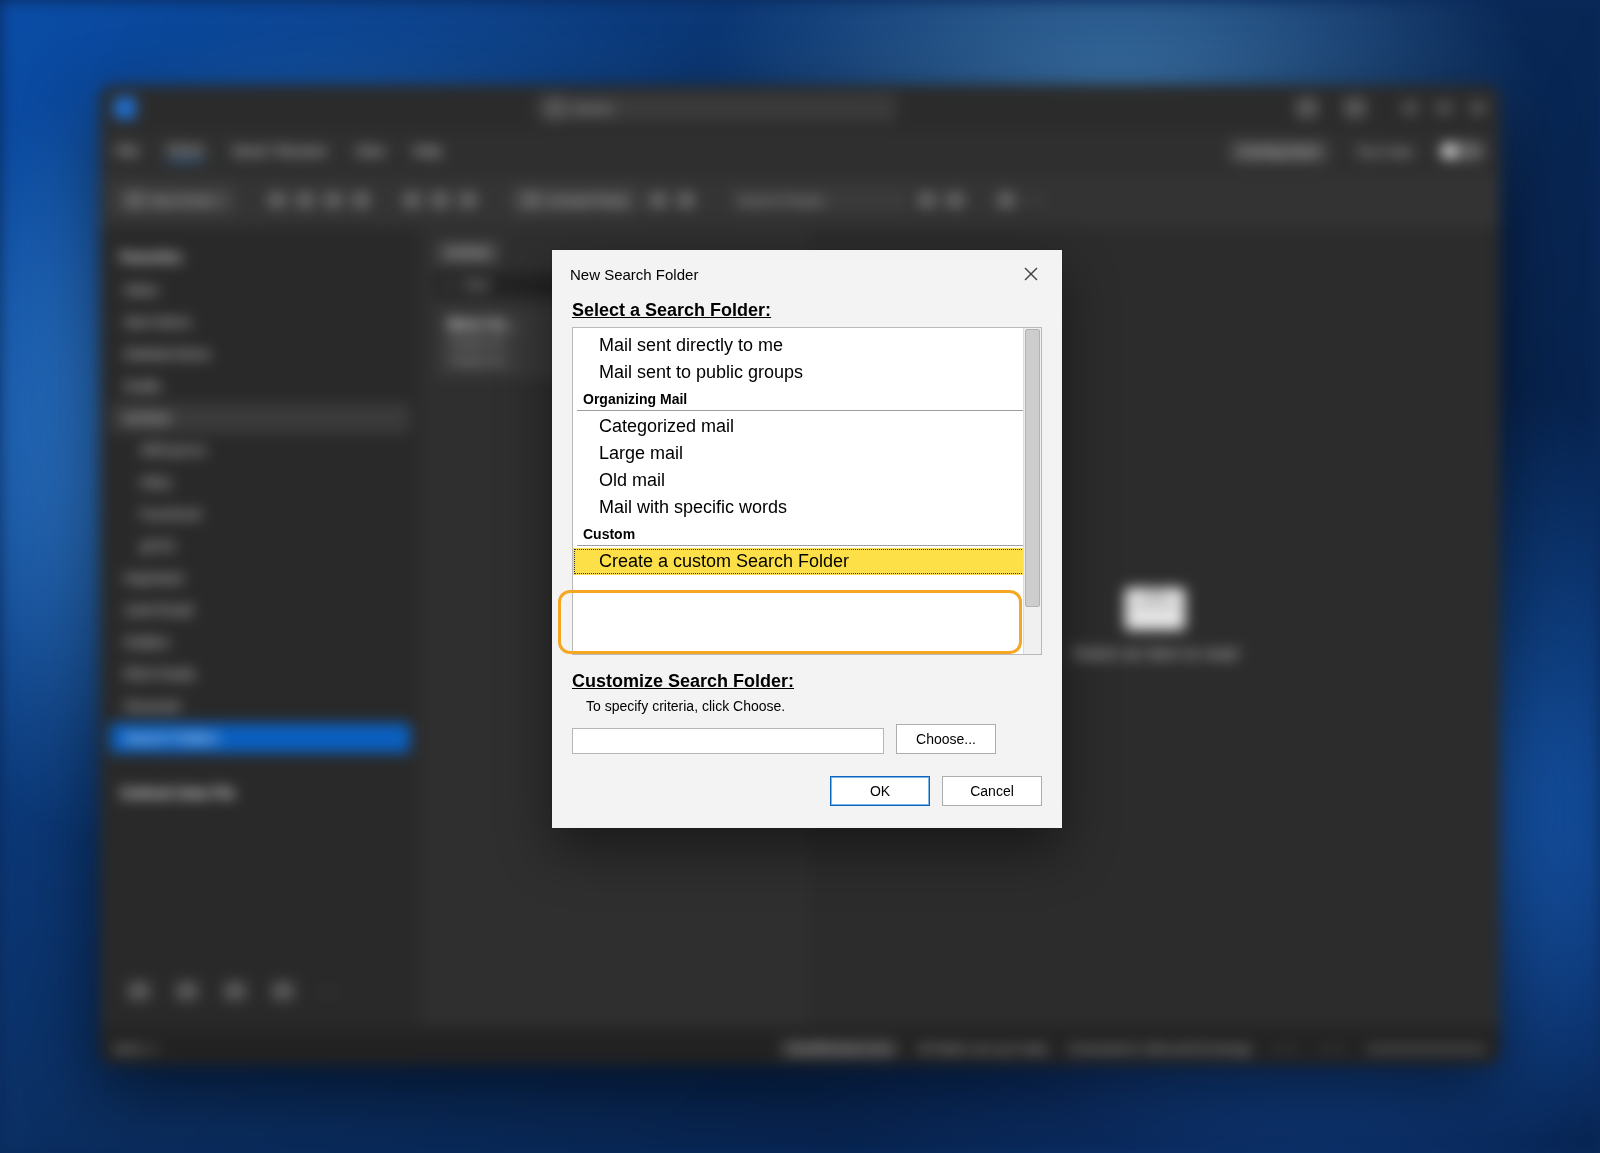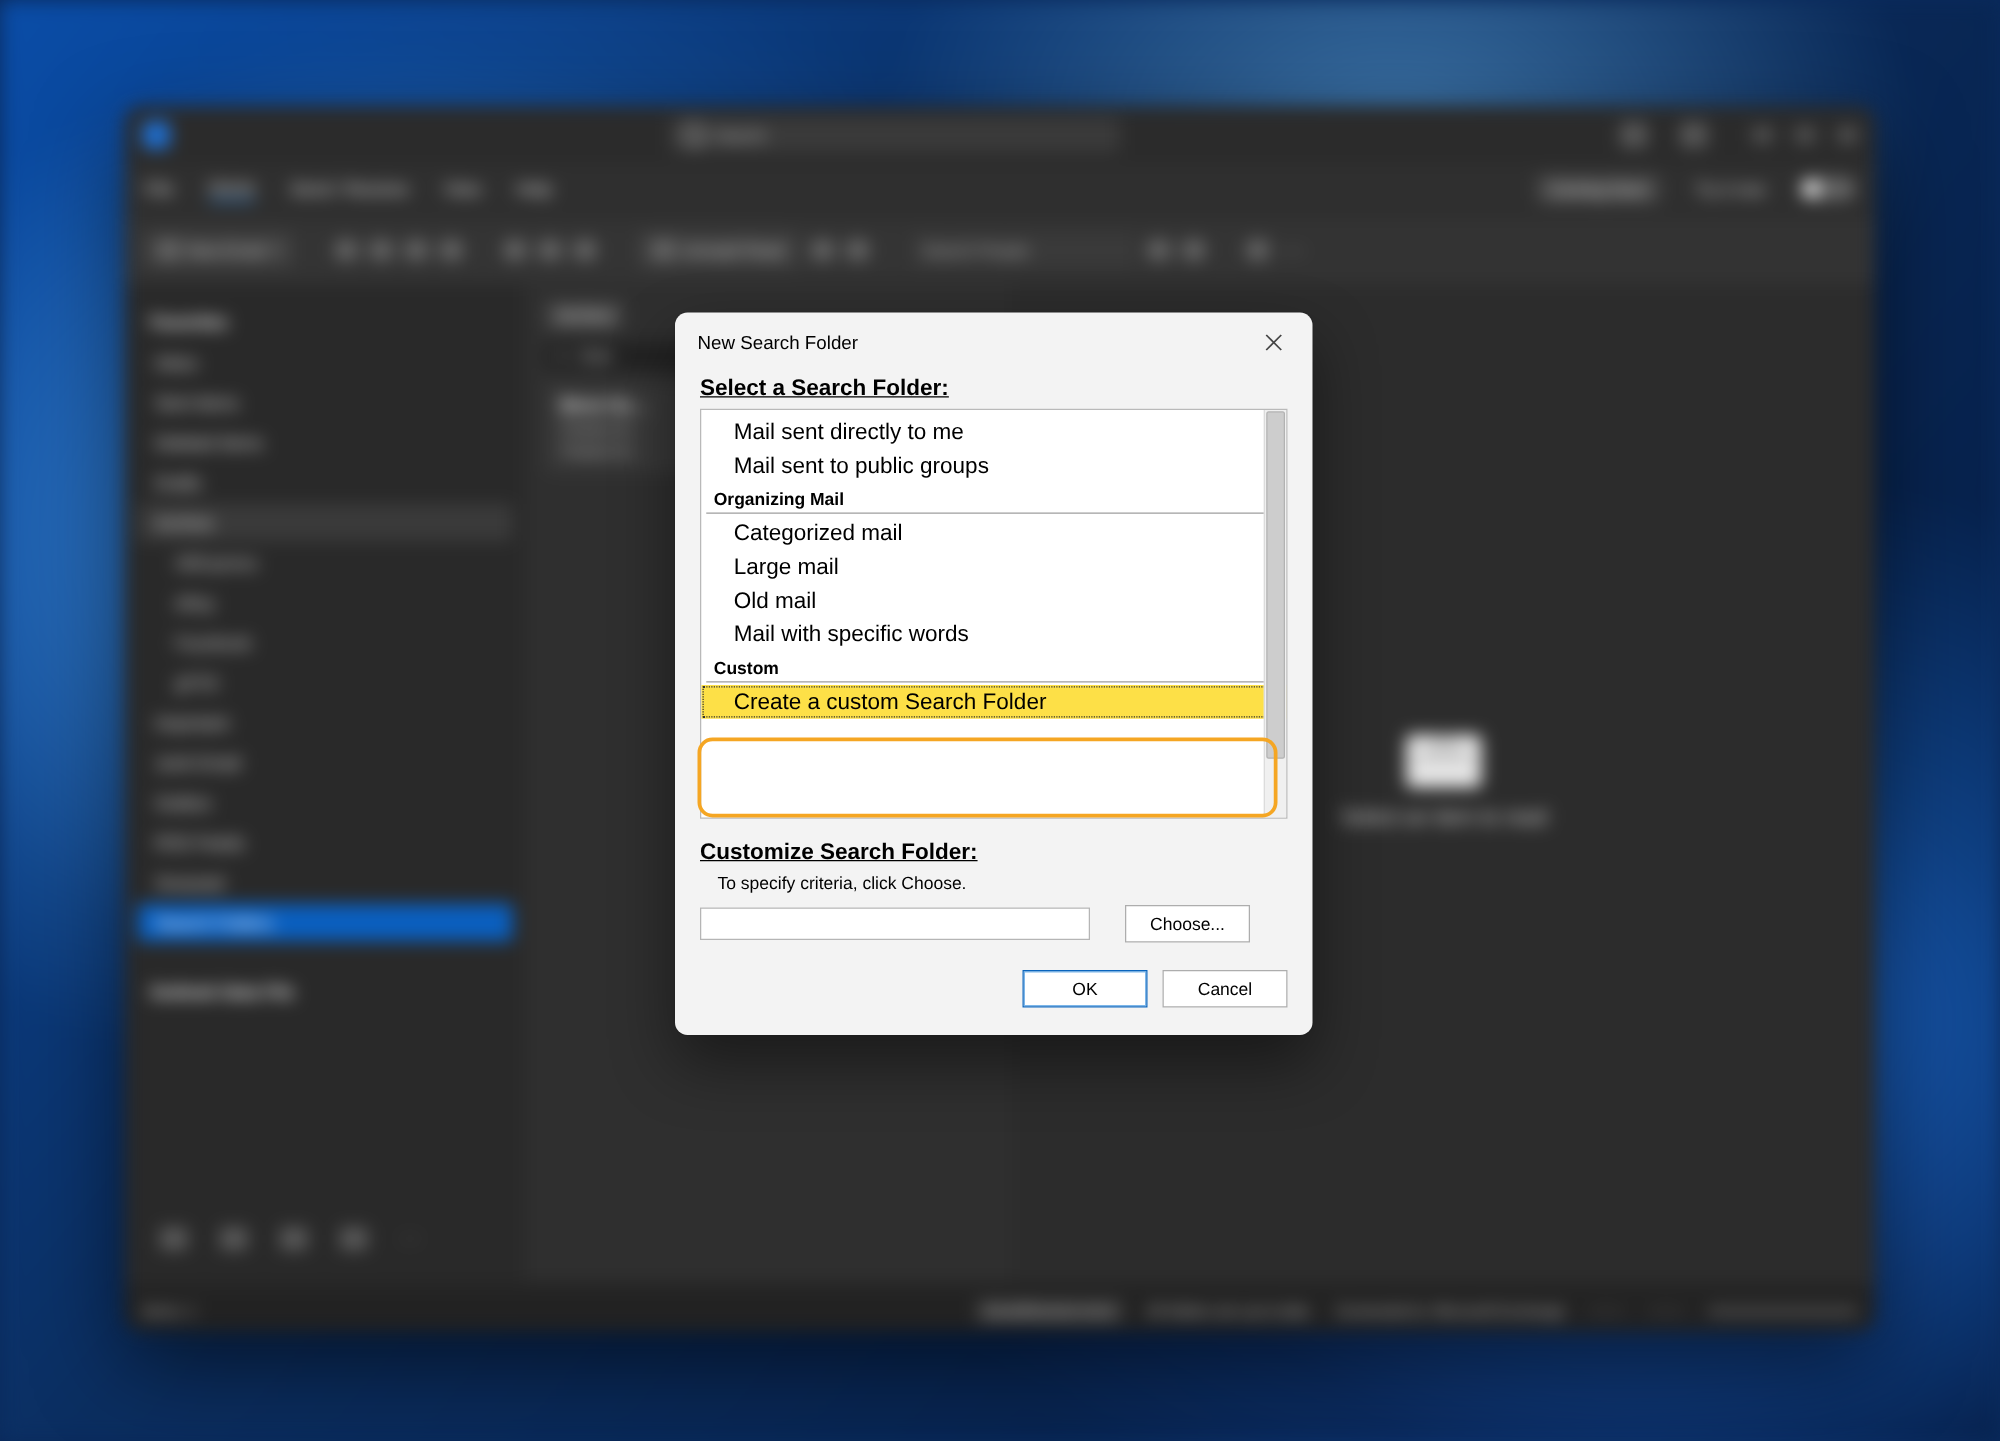--- a/index.html
+++ b/index.html
@@ -132,25 +132,25 @@
     background-size:50% 100%, 50% 100%; background-position:left, right; background-repeat:no-repeat; }
   .ow-reading .txt { color:#cfcfcf; font-size:17px; }
 
   .ow-status { position:absolute; bottom:0; left:0; right:0; height:32px; background:#222; display:flex; align-items:center; padding:0 14px; gap:18px; font-size:12px; color:#bbb; }
   .ow-status .fill{flex:1;}
   .ow-status .chip{ background:#3a3a3a; padding:2px 8px; border-radius:3px; }
 
   
   .dialog {
     position: absolute;
-    left: 540px;
+    left: 552px;
     top: 250px;
     width: 510px;
     background: #f3f3f3;
-    border-radius: 10px;
+    border-radius: 0;
     box-shadow: 0 22px 50px rgba(0,0,0,0.45), 0 0 0 1px rgba(0,0,0,0.05);
     font-size: 14px;
     color: #000;
   }
   .dialog-title {
     display:flex; align-items:center; justify-content:space-between;
     padding: 10px 14px 0 18px;
     font-size: 15px;
   }
   .dialog-close {
@@ -202,21 +202,21 @@
     top: 844px;
     width: 456px;
     height: 58px;
     box-sizing:border-box;
   }
 
   .inline-input {
     width: 312px; height: 26px; background:#fff; border:1px solid #b5b5b5;
     box-sizing:border-box;
   }
-  .choose-row { display:flex; gap:28px; align-items:center; margin-top:10px; }
+  .choose-row { display:flex; gap:12px; align-items:flex-end; margin-top:10px; }
 
   .dlg-buttons { padding: 18px 20px 22px 20px; display:flex; justify-content:flex-end; gap:12px;align-items:flex-end; }
   .btn {
     min-width: 100px; height: 30px;
     background:#fff; border:1px solid #adadad;
     font-size: 14px; cursor: pointer;
     display:flex; align-items:center; justify-content:center;
   }
   .btn.primary { border:1px solid #0a64bc; box-shadow: inset 0 0 0 1px #7cb6e9; }
 

